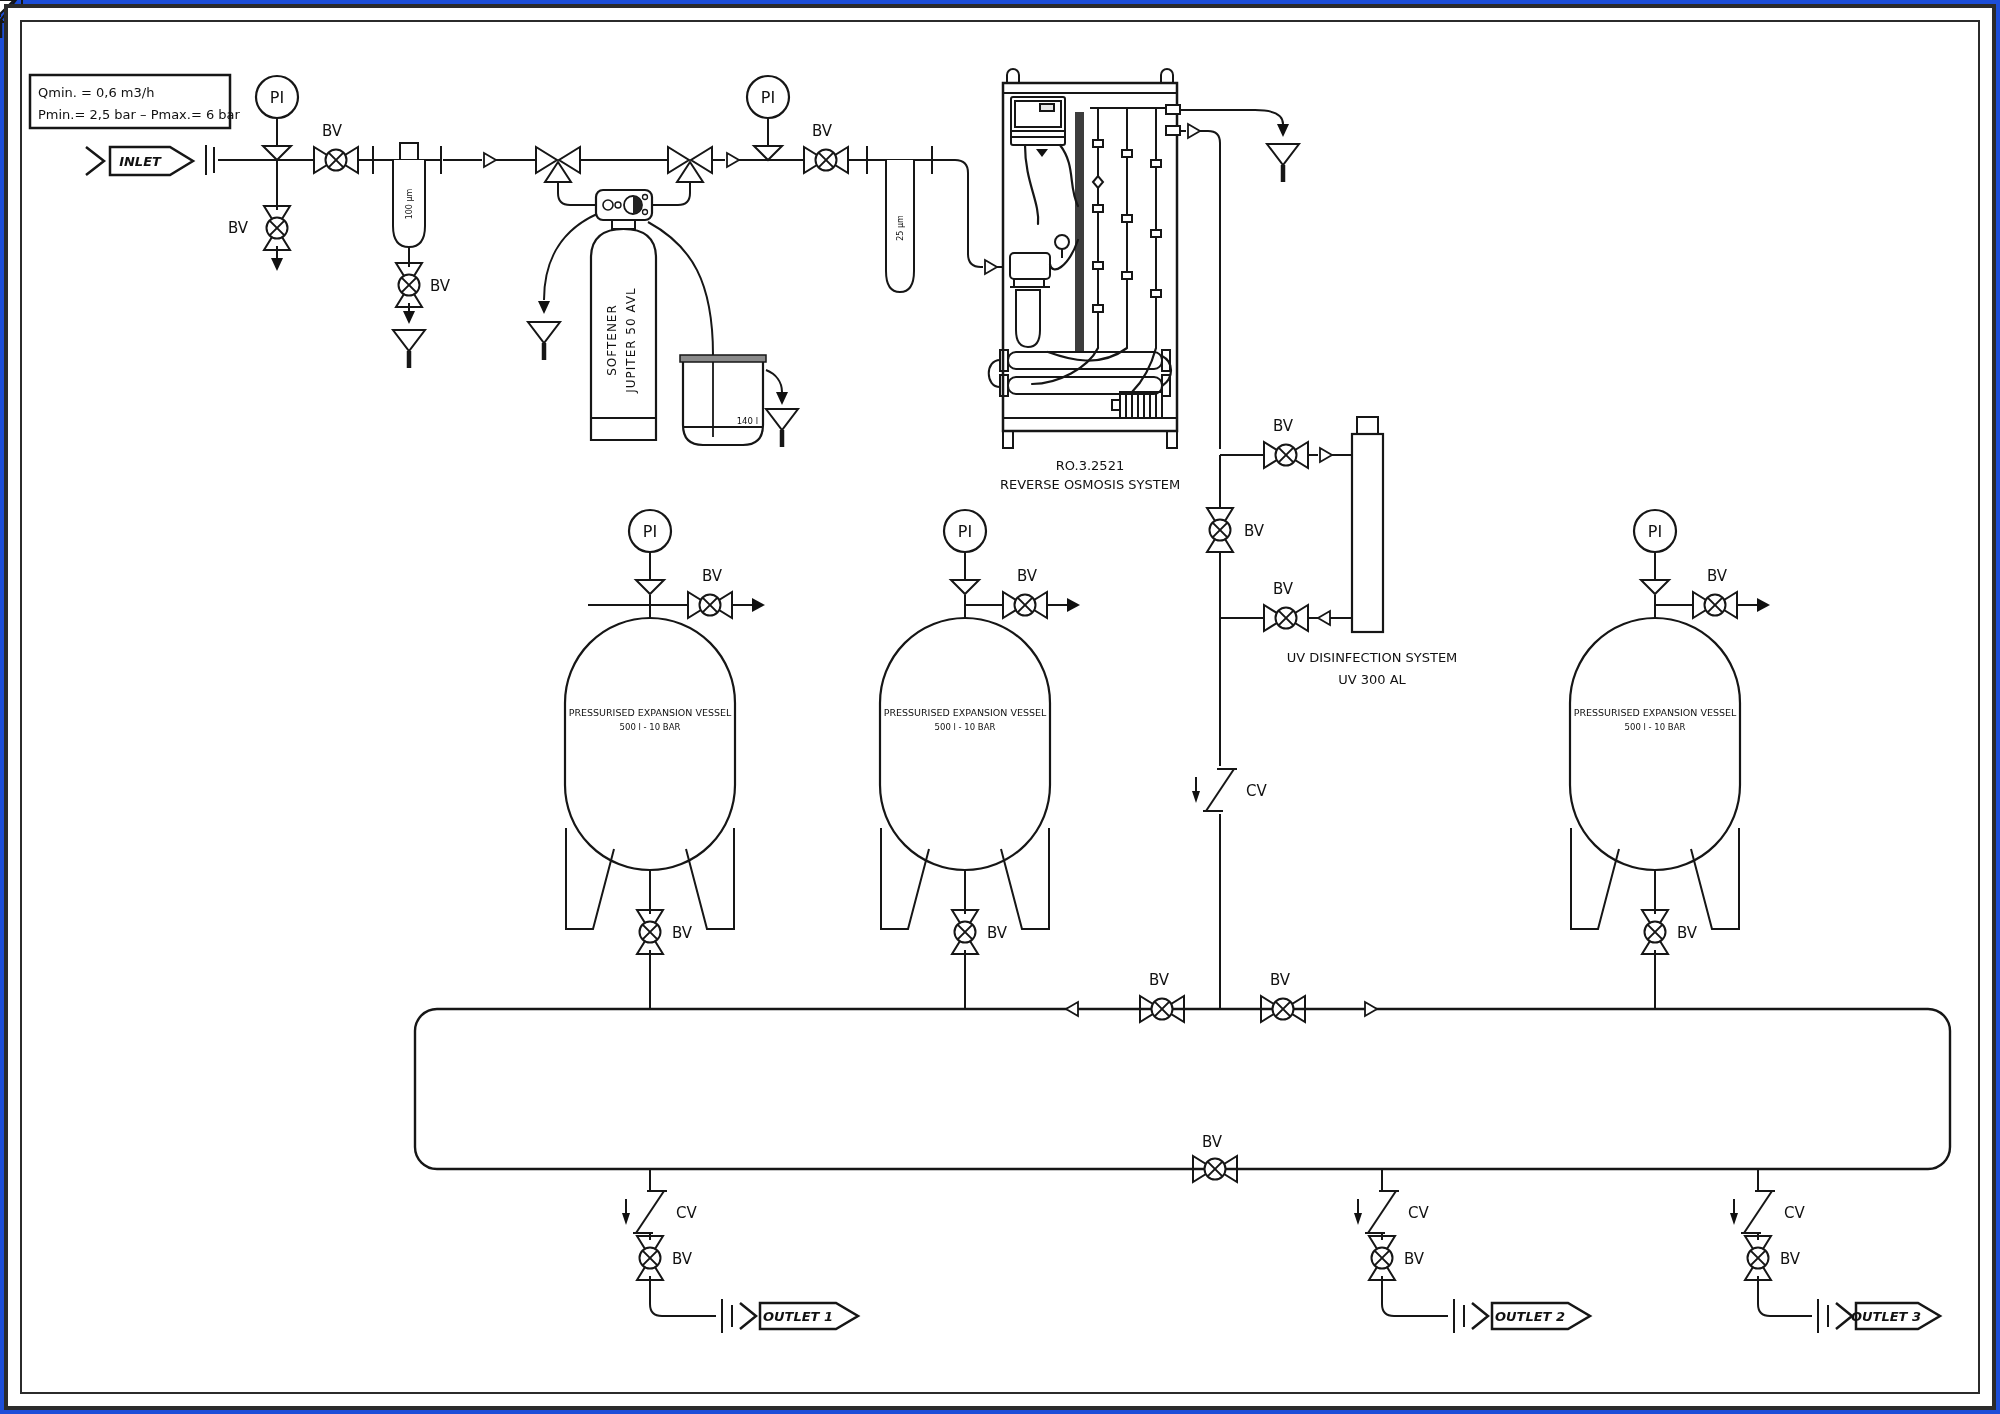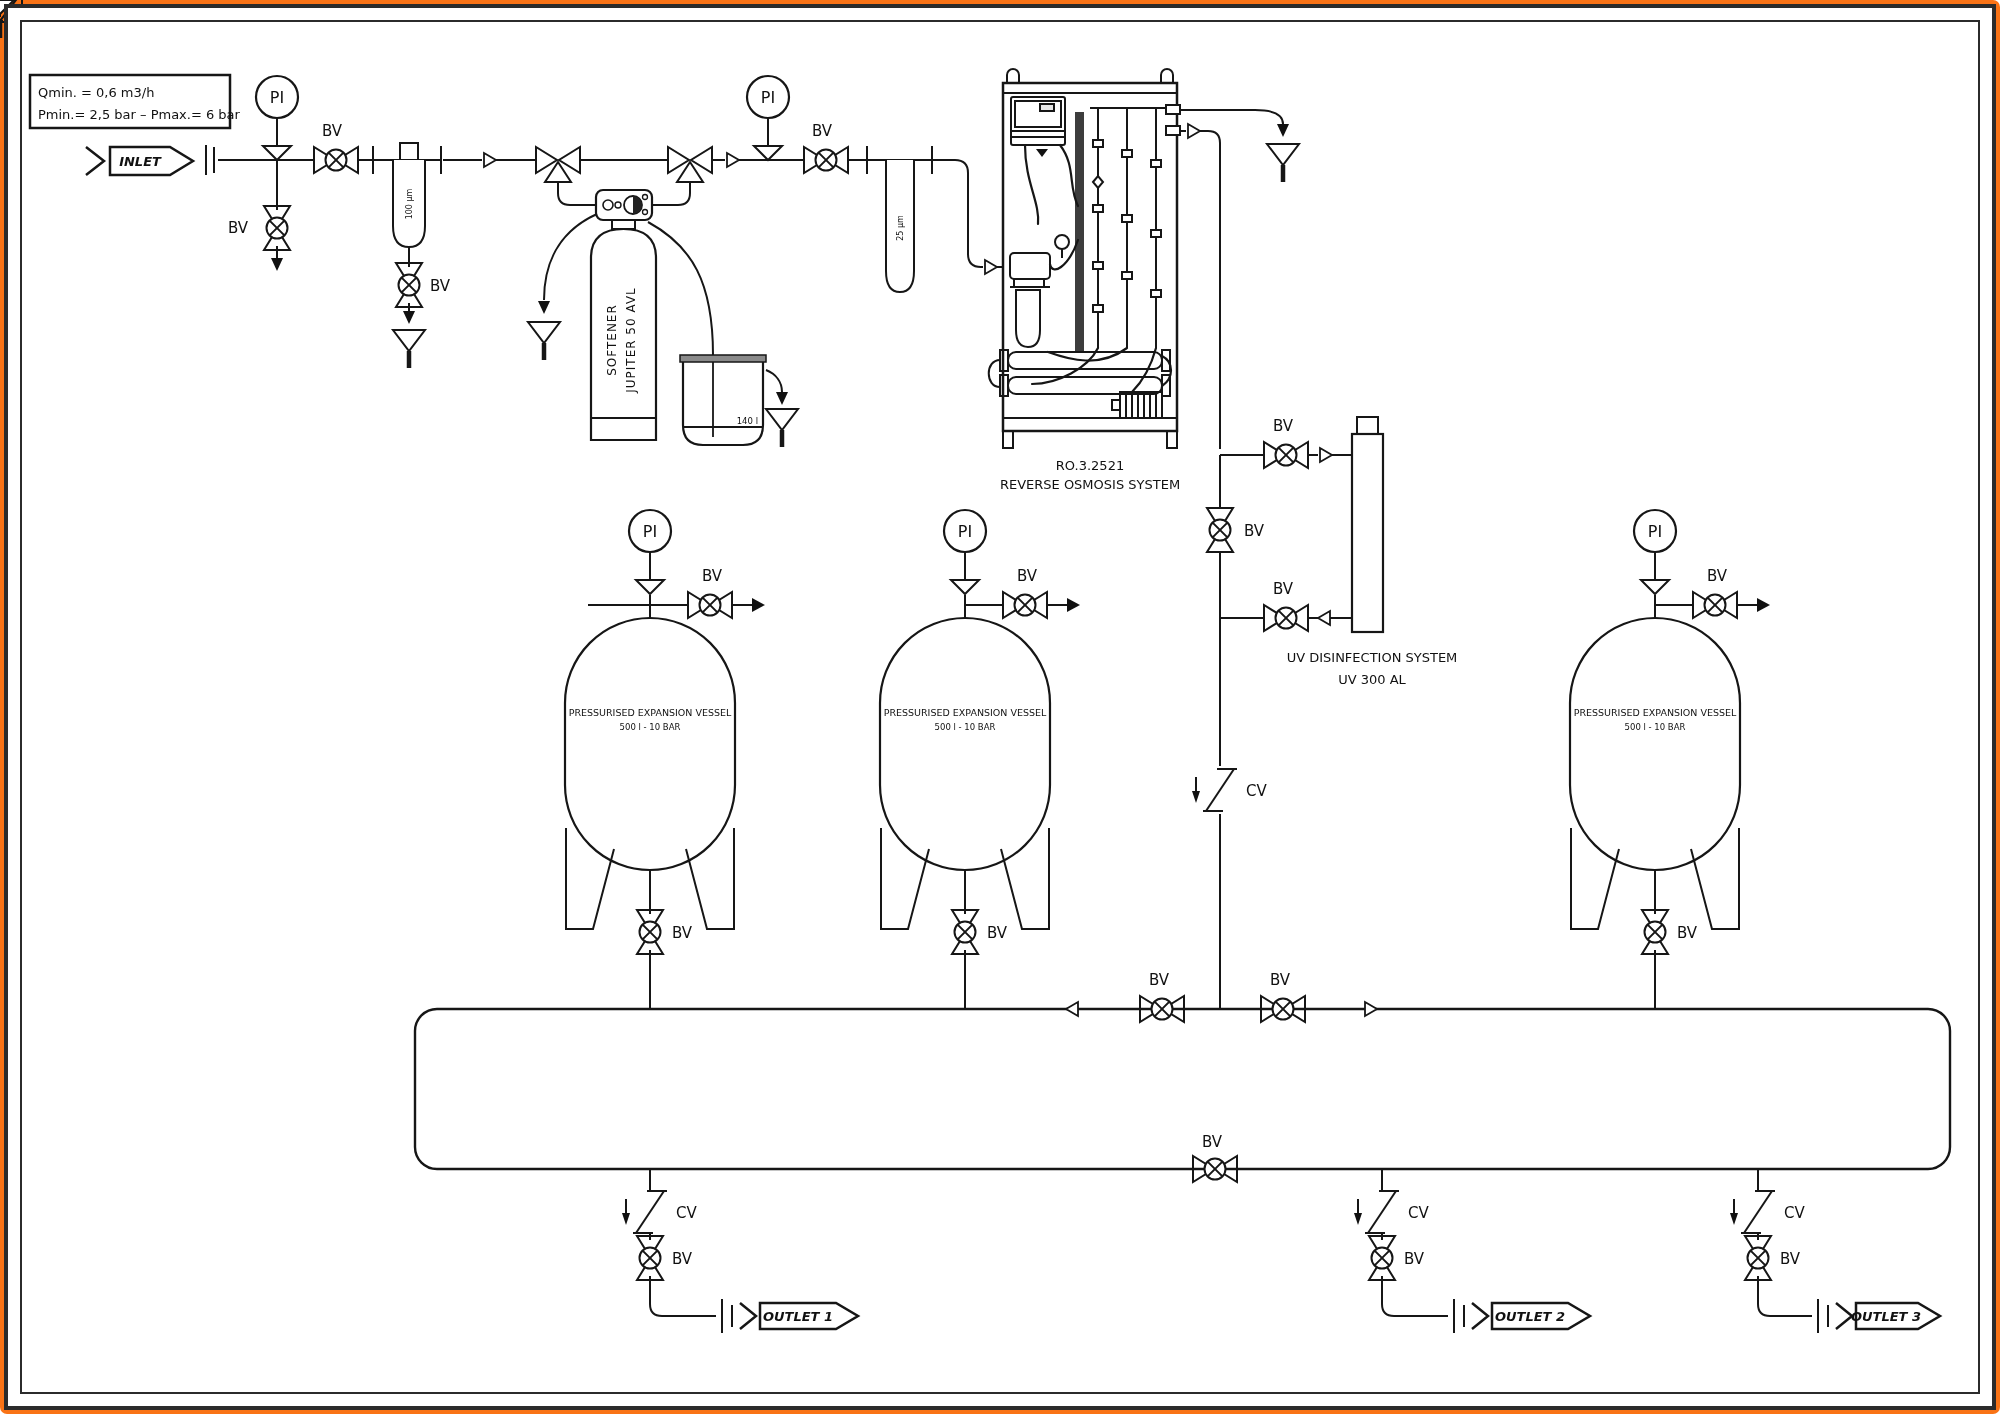--- a/index.html
+++ b/index.html
@@ -1,16 +1,16 @@
 <!DOCTYPE html>
 <html><head>
 <meta charset="utf-8">
 <style>
   html,body{margin:0;padding:0;background:#fff;}
-  .stage{width:2000px;height:1414px;background:#f97316;position:relative;font-family:"DejaVu Sans",sans-serif;border-radius:7px;}
+  .stage{width:2000px;height:1414px;background:#1d4ed8;position:relative;font-family:"DejaVu Sans",sans-serif;}
   svg{display:block;}
   svg text{fill:#111;font-family:"DejaVu Sans","Liberation Sans",sans-serif;}
   .lbl{font-size:15px;}
   .lbl-s{font-size:13px;}
   .tag{font-size:13px;font-style:italic;font-weight:bold;}
   .tiny{font-size:9.5px;}
   .tiny2{font-size:8.5px;}
   .rot{font-size:12px;letter-spacing:1px;}
   .rot-s{font-size:8px;}
   .pi-t{font-size:16px;}

